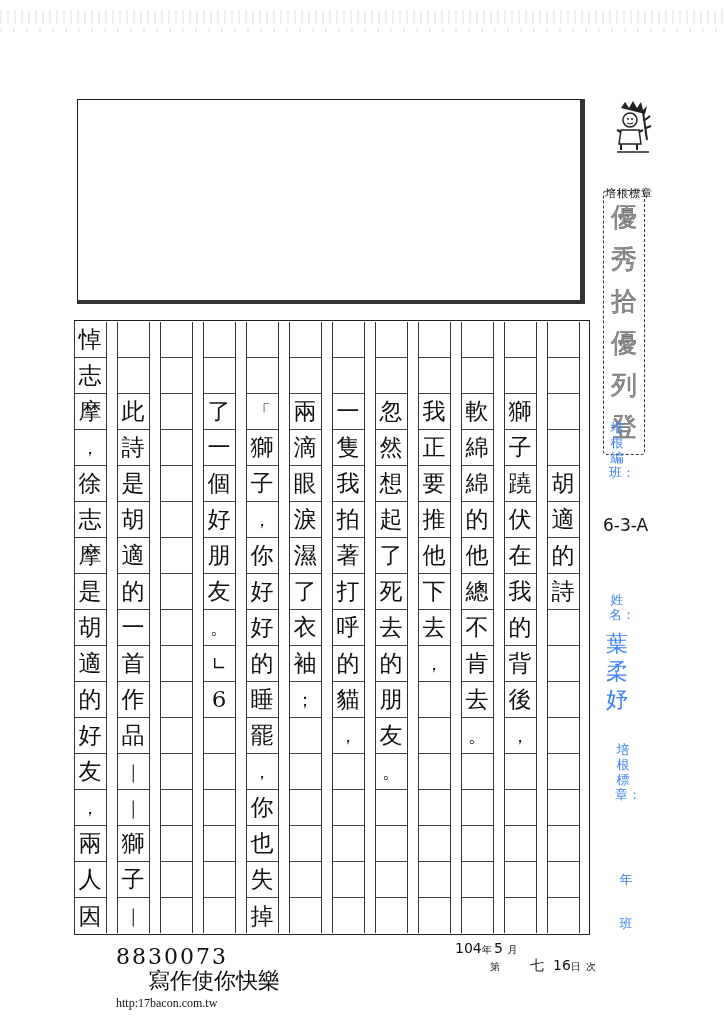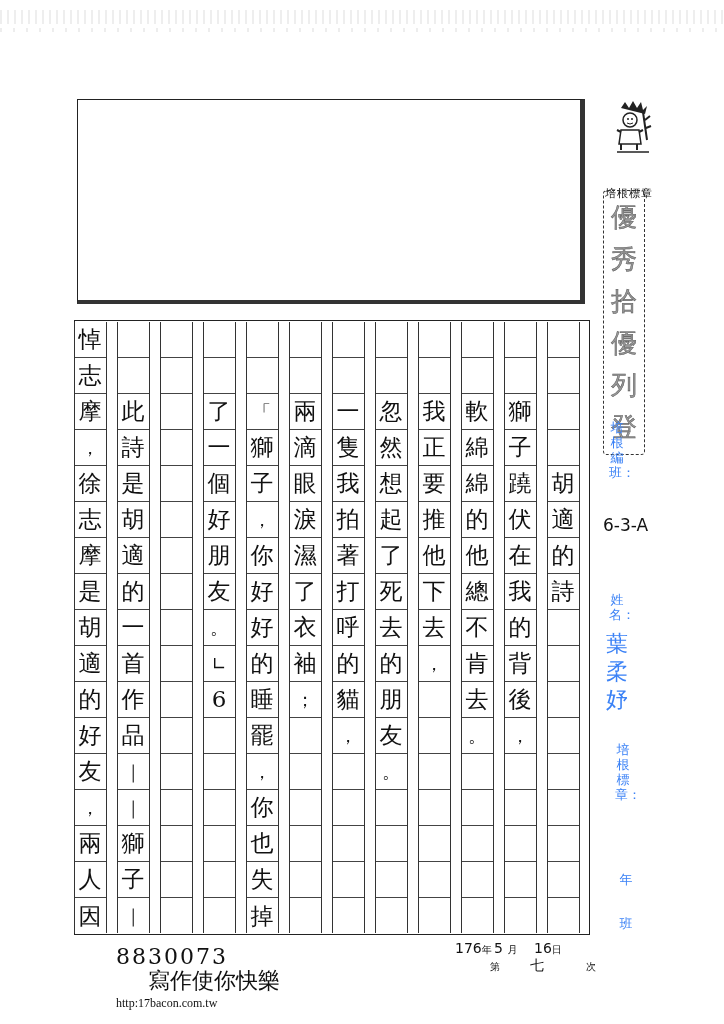--- a/index.html
+++ b/index.html
@@ -346,19 +346,19 @@
   <div class="vlabel" style="left:10px; top:540px; width:24px; font-size:22px; line-height:28px;">葉柔妤</div>
   <div class="vlabel" style="left:20px; top:652px;">培根標章：</div>
   <div class="vlabel" style="left:23px; top:782px;">年</div>
   <div class="vlabel" style="left:23px; top:826px;">班</div>
 </div>
 
 <div class="footer-num">8830073</div>
 <div class="footer-slogan">寫作使你快樂</div>
 <div class="footer-url">http:17bacon.com.tw</div>
 
-<div class="date" style="left:455px;"><span>176</span><small>年</small></div>
+<div class="date" style="left:455px;"><span>104</span><small>年</small></div>
 <div class="date" style="left:494px;"><span>5</span> <small>月</small></div>
-<div class="date" style="left:534px;"><span>16</span><small>日</small></div>
+<div class="date" style="left:553px;margin-top:17px;"><span>16</span><small>日</small></div>
 
 <div class="count-row" style="left:490px;">第</div>
 <div class="count-row" style="left:530px; font-size:14px; top:957px;">七</div>
 <div class="count-row" style="left:586px;">次</div>
 
 </body></html>

